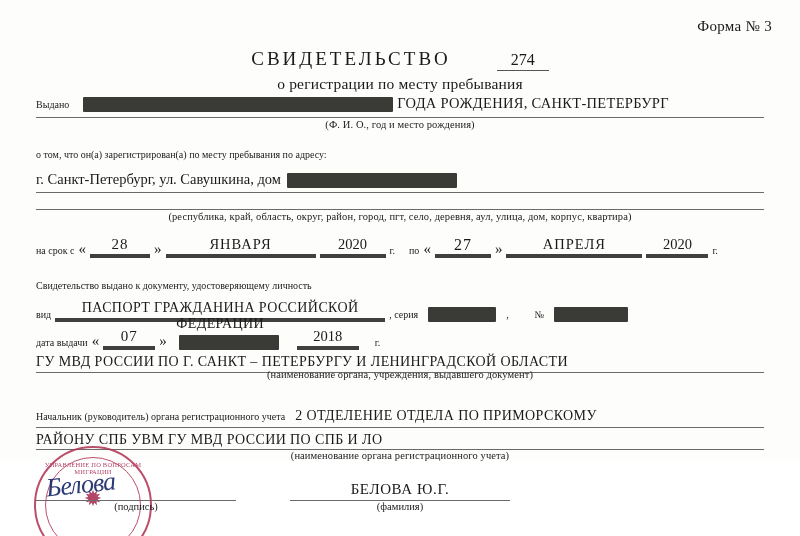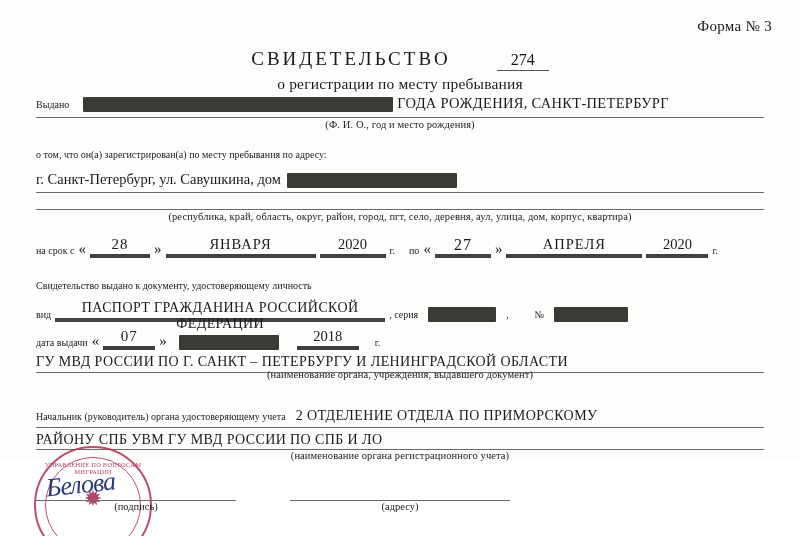--- a/index.html
+++ b/index.html
@@ -273,21 +273,21 @@
     <span class="small-caps">ГУ  МВД  РОССИИ  ПО  Г. САНКТ – ПЕТЕРБУРГУ  И  ЛЕНИНГРАДСКОЙ ОБЛАСТИ</span>
   </div>
   <div class="row" style="top:371px;">
     <div class="fullline"></div>
   </div>
   <div class="row" style="top:353px;margin-top:16px;">
     <div class="hint">(наименование органа, учреждения, выдавшего документ)</div>
   </div>
 
   <div class="row" style="top:406px;">
-    <span class="label">Начальник (руководитель) органа удостоверяющему учета</span>
+    <span class="label">Начальник (руководитель) органа регистрационного учета</span>
     <span class="small-caps" style="margin-left:6px;">2 ОТДЕЛЕНИЕ ОТДЕЛА  ПО ПРИМОРСКОМУ</span>
   </div>
   <div class="row" style="top:426px;">
     <div class="fullline"></div>
   </div>
   <div class="row" style="top:430px;">
     <span class="small-caps">РАЙОНУ СПБ УВМ  ГУ  МВД  РОССИИ  ПО СПБ  И  ЛО</span>
   </div>
   <div class="row" style="top:448px;">
     <div class="fullline"></div>
@@ -299,16 +299,17 @@
   <div class="stamp">
     <div class="stamp-txt stamp-top">УПРАВЛЕНИЕ ПО ВОПРОСАМ МИГРАЦИИ</div>
     <div class="stamp-center">✹</div>
     <div class="stamp-txt stamp-bottom">ГУ МВД РОССИИ ПО Г. СПБ И ЛО</div>
   </div>
 
   <div class="signature">Белова</div>
   <div class="sig-line"></div>
   <div class="sig-hint">(подпись)</div>
 
+  <div class="name-txt">БЕЛОВА Ю.Г.</div>
   <div class="name-line"></div>
-  <div class="name-hint">(адресу)</div>
+  <div class="name-hint">(фамилия)</div>
 
 </div>
 
 </body></html>

